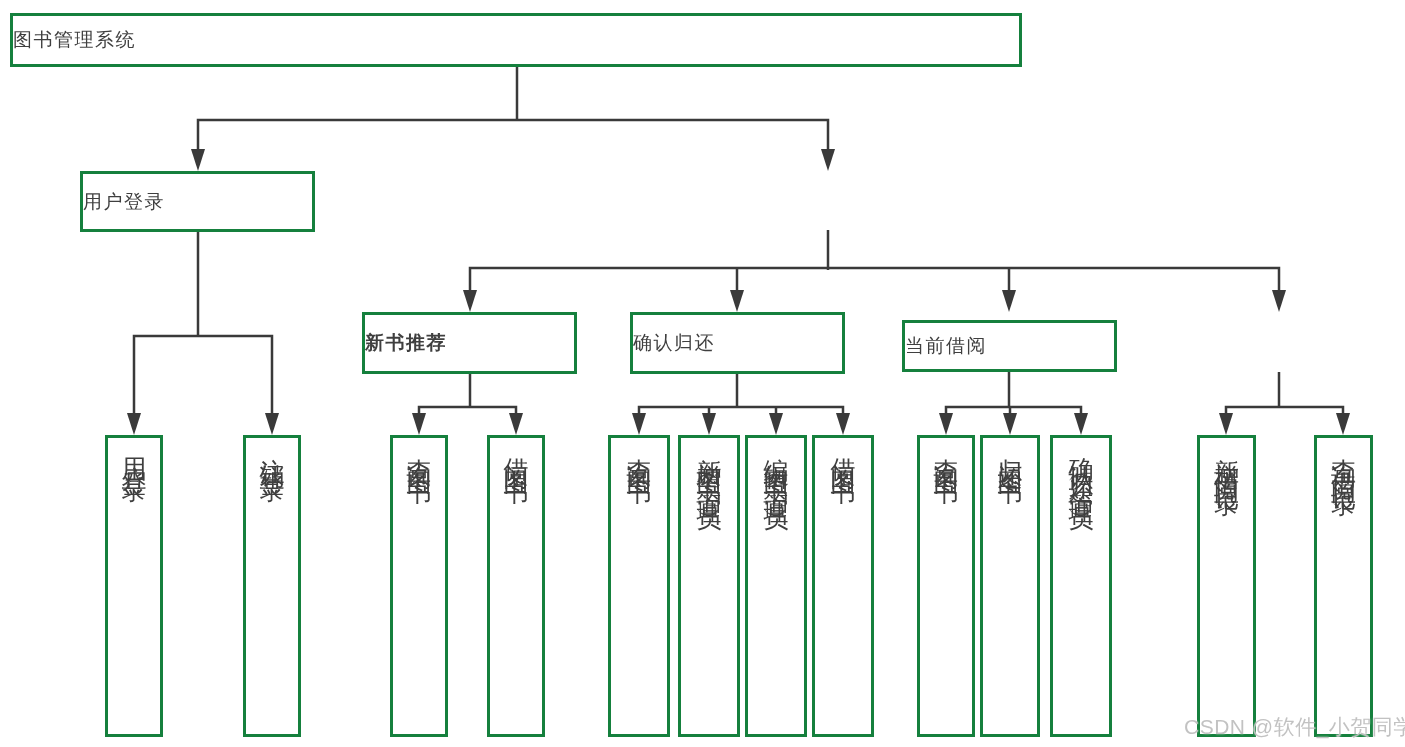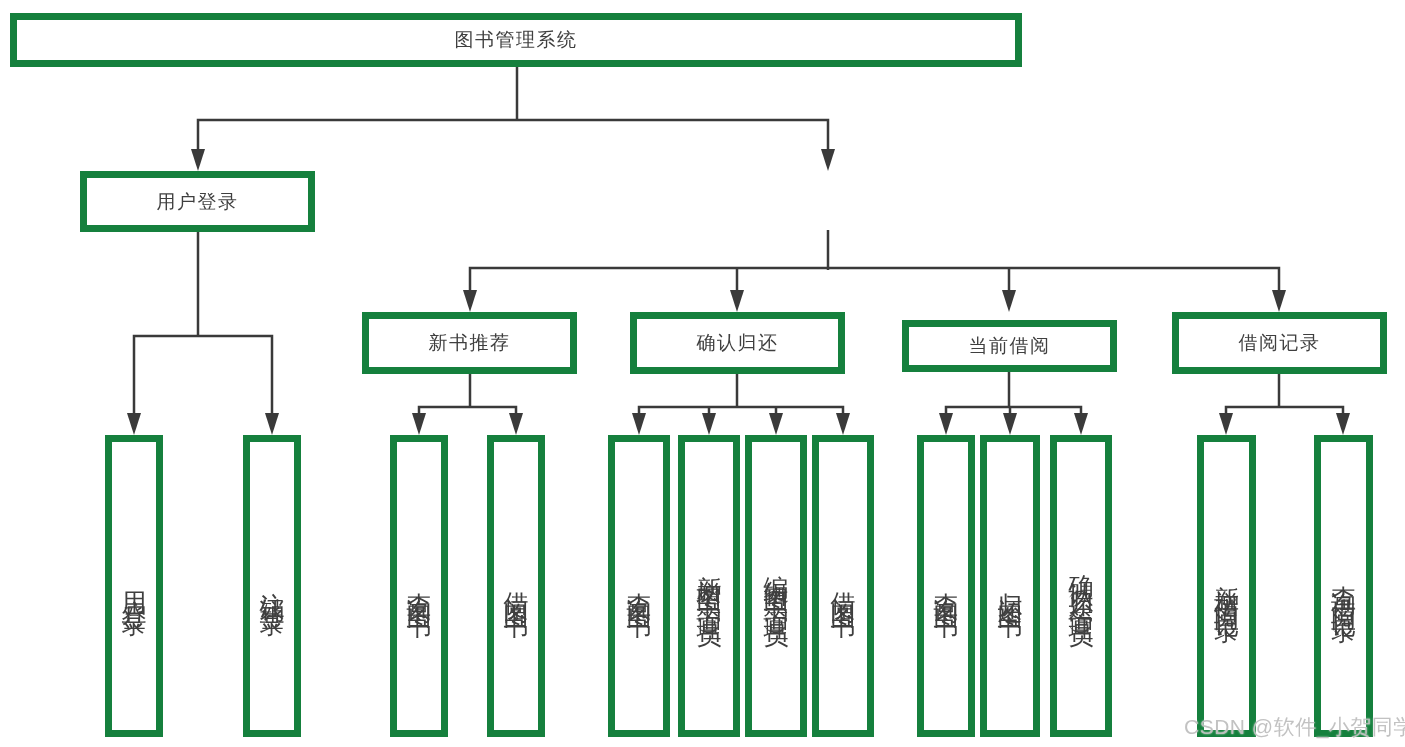--- a/index.html
+++ b/index.html
@@ -12,25 +12,24 @@
     overflow: hidden;
   }
   .connectors {
     position: absolute;
     left: 0; top: 0;
     width: 1405px; height: 747px;
   }
   .box {
     position: absolute;
     box-sizing: border-box;
-    border: 7px solid #15803d;
+    border: 3px solid #15803d;
     background: #ffffff;
     display: flex;
     align-items: center;
-    justify-content: center;
     color: #3f3f3f;
   }
   .h-box {
     font-size: 19px;
     letter-spacing: 1.5px;
     white-space: nowrap;
   }
   .v-box {
     writing-mode: vertical-rl;
     text-orientation: mixed;
@@ -108,31 +107,28 @@
   </svg>
 
   <div class="box h-box" style="left:10px; top:13px; width:1012px; height:54px;">
     <span>图书管理系统</span>
   </div>
 
   <div class="box h-box" style="left:80px; top:171px; width:235px; height:61px;">
     <span>用户登录</span>
   </div>
 
-  <div class="box h-box" style="left:362px; top:312px; width:215px; height:62px;">
+  <div class="box h-box" style="left:362px; top:312px; width:215px; height:62px;font-weight:bold;">
     <span>新书推荐</span>
   </div>
   <div class="box h-box" style="left:630px; top:312px; width:215px; height:62px;">
     <span>确认归还</span>
   </div>
   <div class="box h-box" style="left:902px; top:320px; width:215px; height:52px;">
     <span>当前借阅</span>
-  </div>
-  <div class="box h-box" style="left:1172px; top:312px; width:215px; height:62px;">
-    <span>借阅记录</span>
   </div>
 
   <div class="box v-box" style="left:105px; top:435px; width:58px; height:302px;">
     <span>用户登录</span>
   </div>
   <div class="box v-box" style="left:243px; top:435px; width:58px; height:302px;">
     <span>注销登录</span>
   </div>
 
   <div class="box v-box" style="left:390px; top:435px; width:58px; height:302px;">

